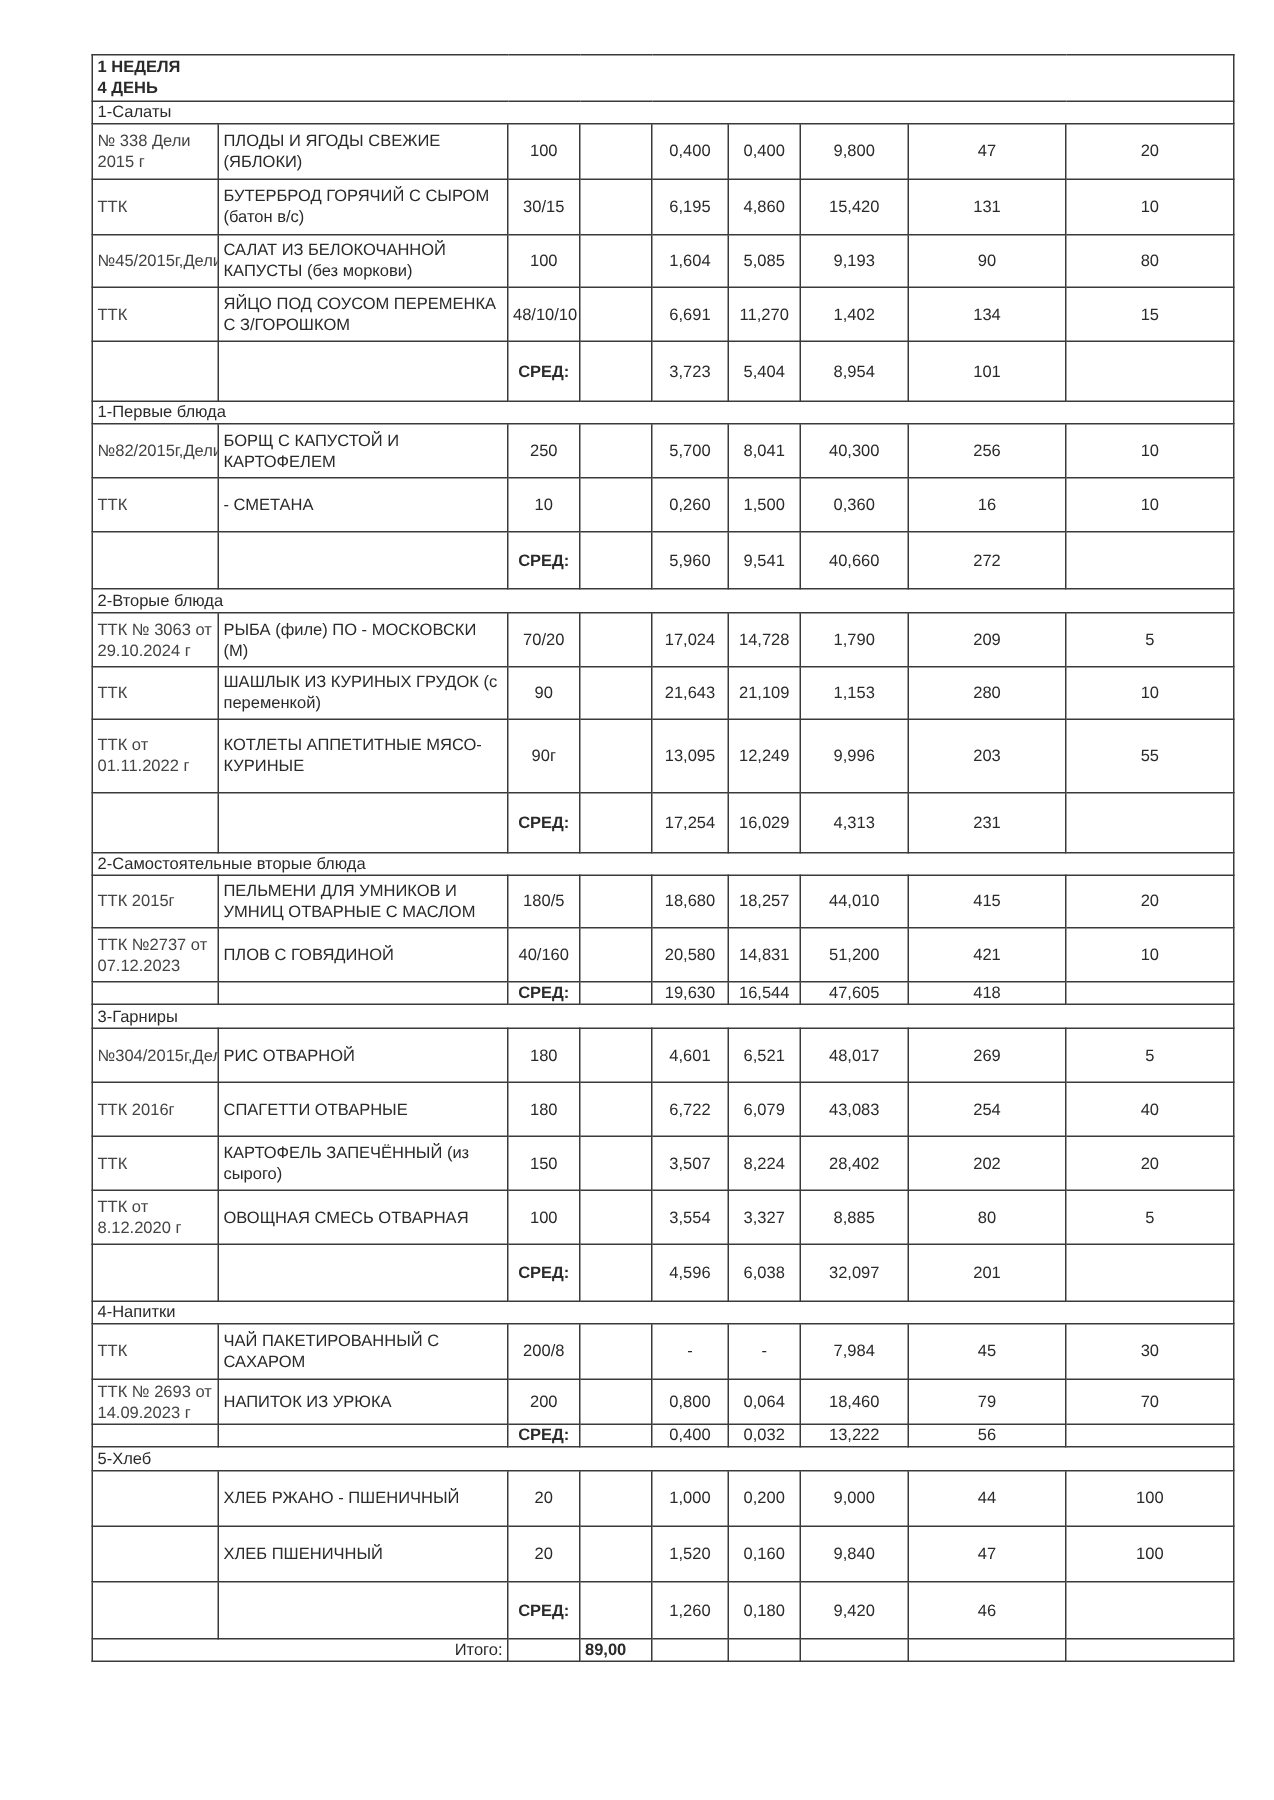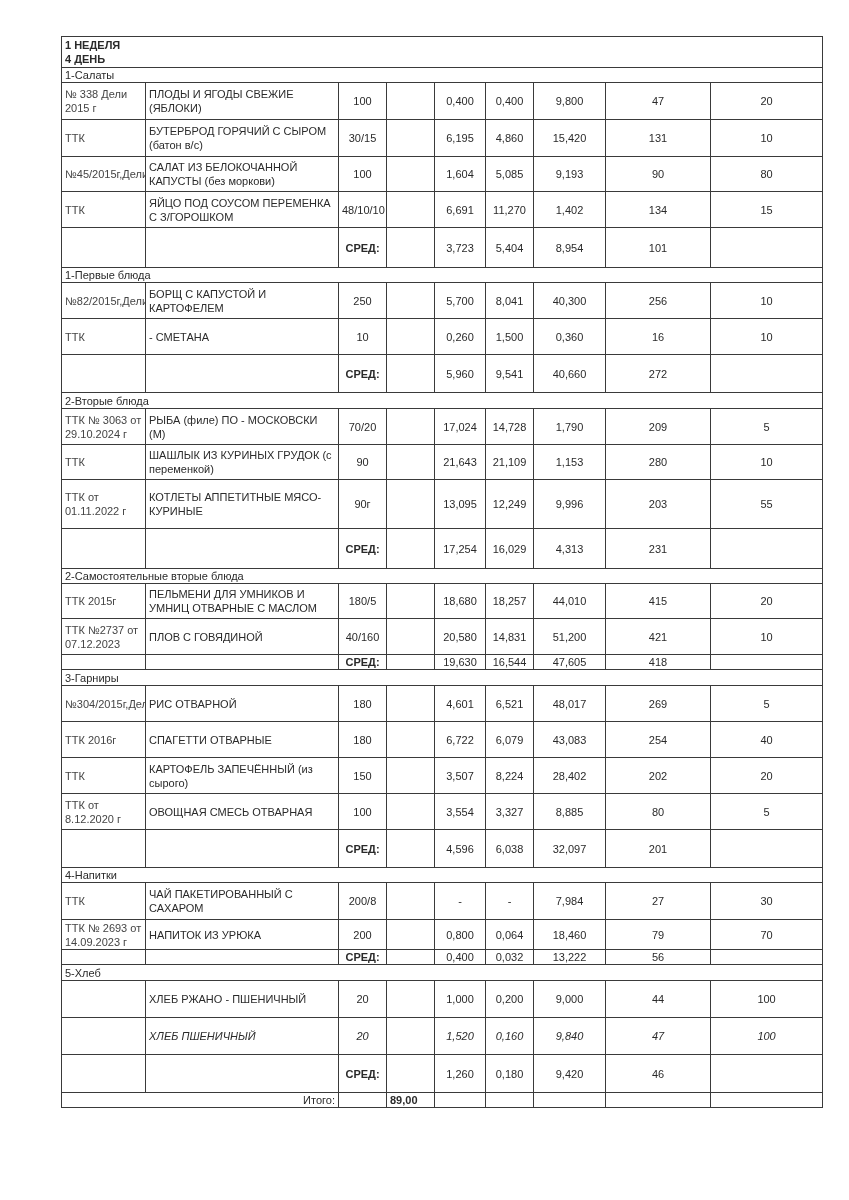--- a/index.html
+++ b/index.html
@@ -279,21 +279,21 @@
         <td colspan="9" class="sec">4-Напитки</td>
       </tr>
       <tr style="height: 37px;">
         <td class="src">ТТК</td>
         <td class="name">ЧАЙ ПАКЕТИРОВАННЫЙ  С САХАРОМ</td>
         <td class="c">200/8</td>
         <td class="c"></td>
         <td class="c">-</td>
         <td class="c">-</td>
         <td class="c">7,984</td>
-        <td class="c">27</td>
+        <td class="c">45</td>
         <td class="c">30</td>
       </tr>
       <tr style="height: 30px;">
         <td class="src">ТТК № 2693 от 14.09.2023 г</td>
         <td class="name">НАПИТОК ИЗ УРЮКА</td>
         <td class="c">200</td>
         <td class="c"></td>
         <td class="c">0,800</td>
         <td class="c">0,064</td>
         <td class="c">18,460</td>
@@ -318,21 +318,21 @@
         <td class="src"></td>
         <td class="name">ХЛЕБ РЖАНО - ПШЕНИЧНЫЙ</td>
         <td class="c">20</td>
         <td class="c"></td>
         <td class="c">1,000</td>
         <td class="c">0,200</td>
         <td class="c">9,000</td>
         <td class="c">44</td>
         <td class="c">100</td>
       </tr>
-      <tr style="height: 37px; font-style: italic;">
+      <tr style="height: 37px;">
         <td class="src"></td>
         <td class="name">ХЛЕБ ПШЕНИЧНЫЙ</td>
         <td class="c">20</td>
         <td class="c"></td>
         <td class="c">1,520</td>
         <td class="c">0,160</td>
         <td class="c">9,840</td>
         <td class="c">47</td>
         <td class="c">100</td>
       </tr>

